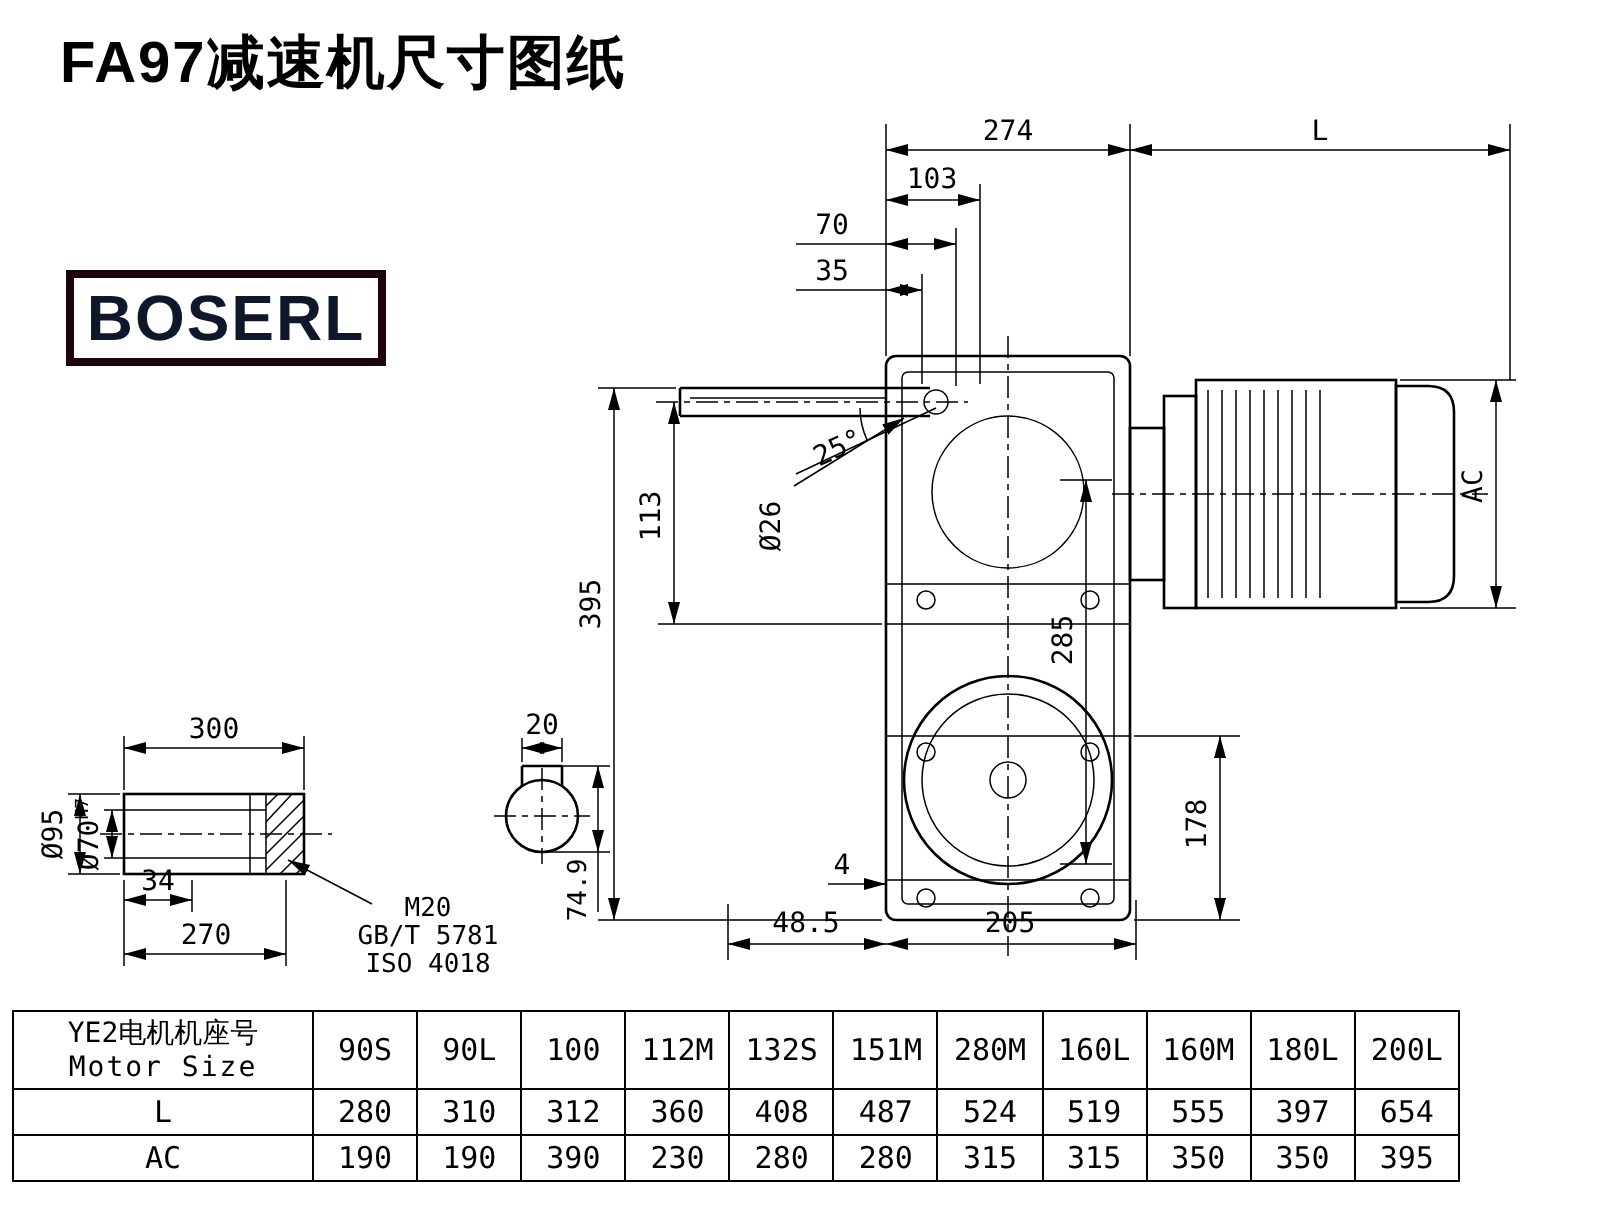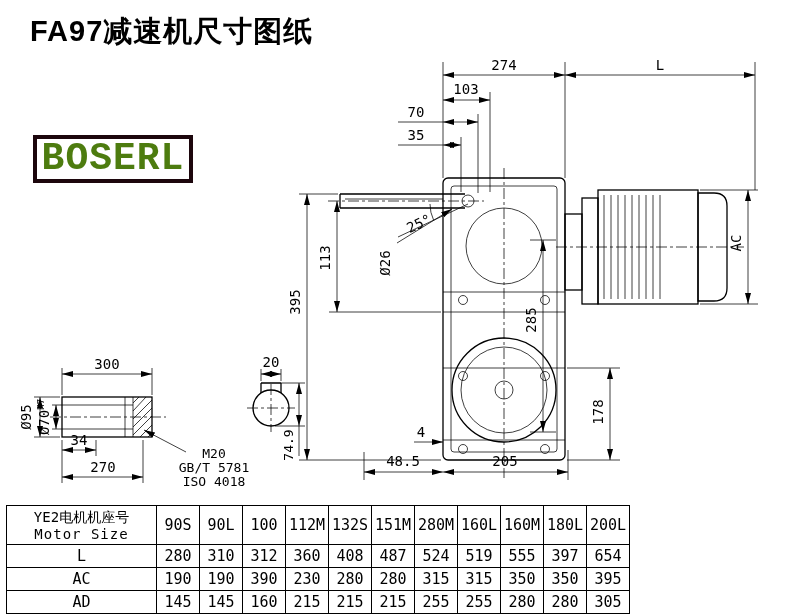--- a/index.html
+++ b/index.html
@@ -2,30 +2,30 @@
 <html><head>
 <meta charset="utf-8">
 <style>
   html,body{margin:0;padding:0}
   body{width:800px;height:616px;position:relative;background:#fff;overflow:hidden;
        font-family:"Liberation Sans",sans-serif}
   .title{position:absolute;left:30px;top:12px;font-size:29px;font-weight:bold;
          letter-spacing:1px;color:#000;white-space:nowrap}
   .logo{position:absolute;left:33px;top:135px;width:152px;height:40px;
         border:4px solid #1c060c;background:#fff;display:flex;align-items:center;justify-content:center}
-  .logo span{font-family:Liberation Mono, monospace;font-size:38px;font-weight:bold;
-             color:#4d7c0f;letter-spacing:1px;line-height:1}
+  .logo span{font-family:Liberation Sans, sans-serif;font-size:32px;font-weight:bold;
+             color:#0f172a;letter-spacing:1px;line-height:1}
   svg.drawing{position:absolute;left:0;top:0}
   .ol{stroke:#000;stroke-width:1.3;fill:none}
   .tn{stroke:#000;stroke-width:.75;fill:none}
   .cl{stroke:#000;stroke-width:.75;fill:none;stroke-dasharray:11 3 3 3}
   .dm{stroke:#000;stroke-width:.75;fill:none}
   .dt{font-family:"DejaVu Sans Mono",monospace;font-size:14px;fill:#000;stroke:none}
   .dts{font-family:"DejaVu Sans Mono",monospace;font-size:13px;fill:#000;stroke:none}
-  .dims-table{position:absolute;left:6px;top:505px;width:624px;border-collapse:collapse;
+  .dims-table{position:absolute;left:6px;top:505px;width:724px;border-collapse:collapse;
               table-layout:fixed;font-family:"DejaVu Sans Mono","Liberation Sans",sans-serif;color:#000}
   .dims-table th,.dims-table td{border:1px solid #000;text-align:center;padding:0;font-weight:normal;overflow:hidden}
   .dims-table thead th{height:38px;font-size:15px}
   .dims-table td{height:22px;font-size:15px}
   .hdr-cn{font-size:14px;line-height:18px}
   .hdr-en{font-size:14px;line-height:17px;letter-spacing:1px}
 </style>
 </head>
 <body>
 
@@ -229,28 +229,14 @@
       <td>390</td>
       <td>230</td>
       <td>280</td>
       <td>280</td>
       <td>315</td>
       <td>315</td>
       <td>350</td>
       <td>350</td>
       <td>395</td>
     </tr>
-    <tr>
-      <td>AD</td>
-      <td>145</td>
-      <td>145</td>
-      <td>160</td>
-      <td>215</td>
-      <td>215</td>
-      <td>215</td>
-      <td>255</td>
-      <td>255</td>
-      <td>280</td>
-      <td>280</td>
-      <td>305</td>
-    </tr>
   </tbody>
 </table>
 
 </body></html>

